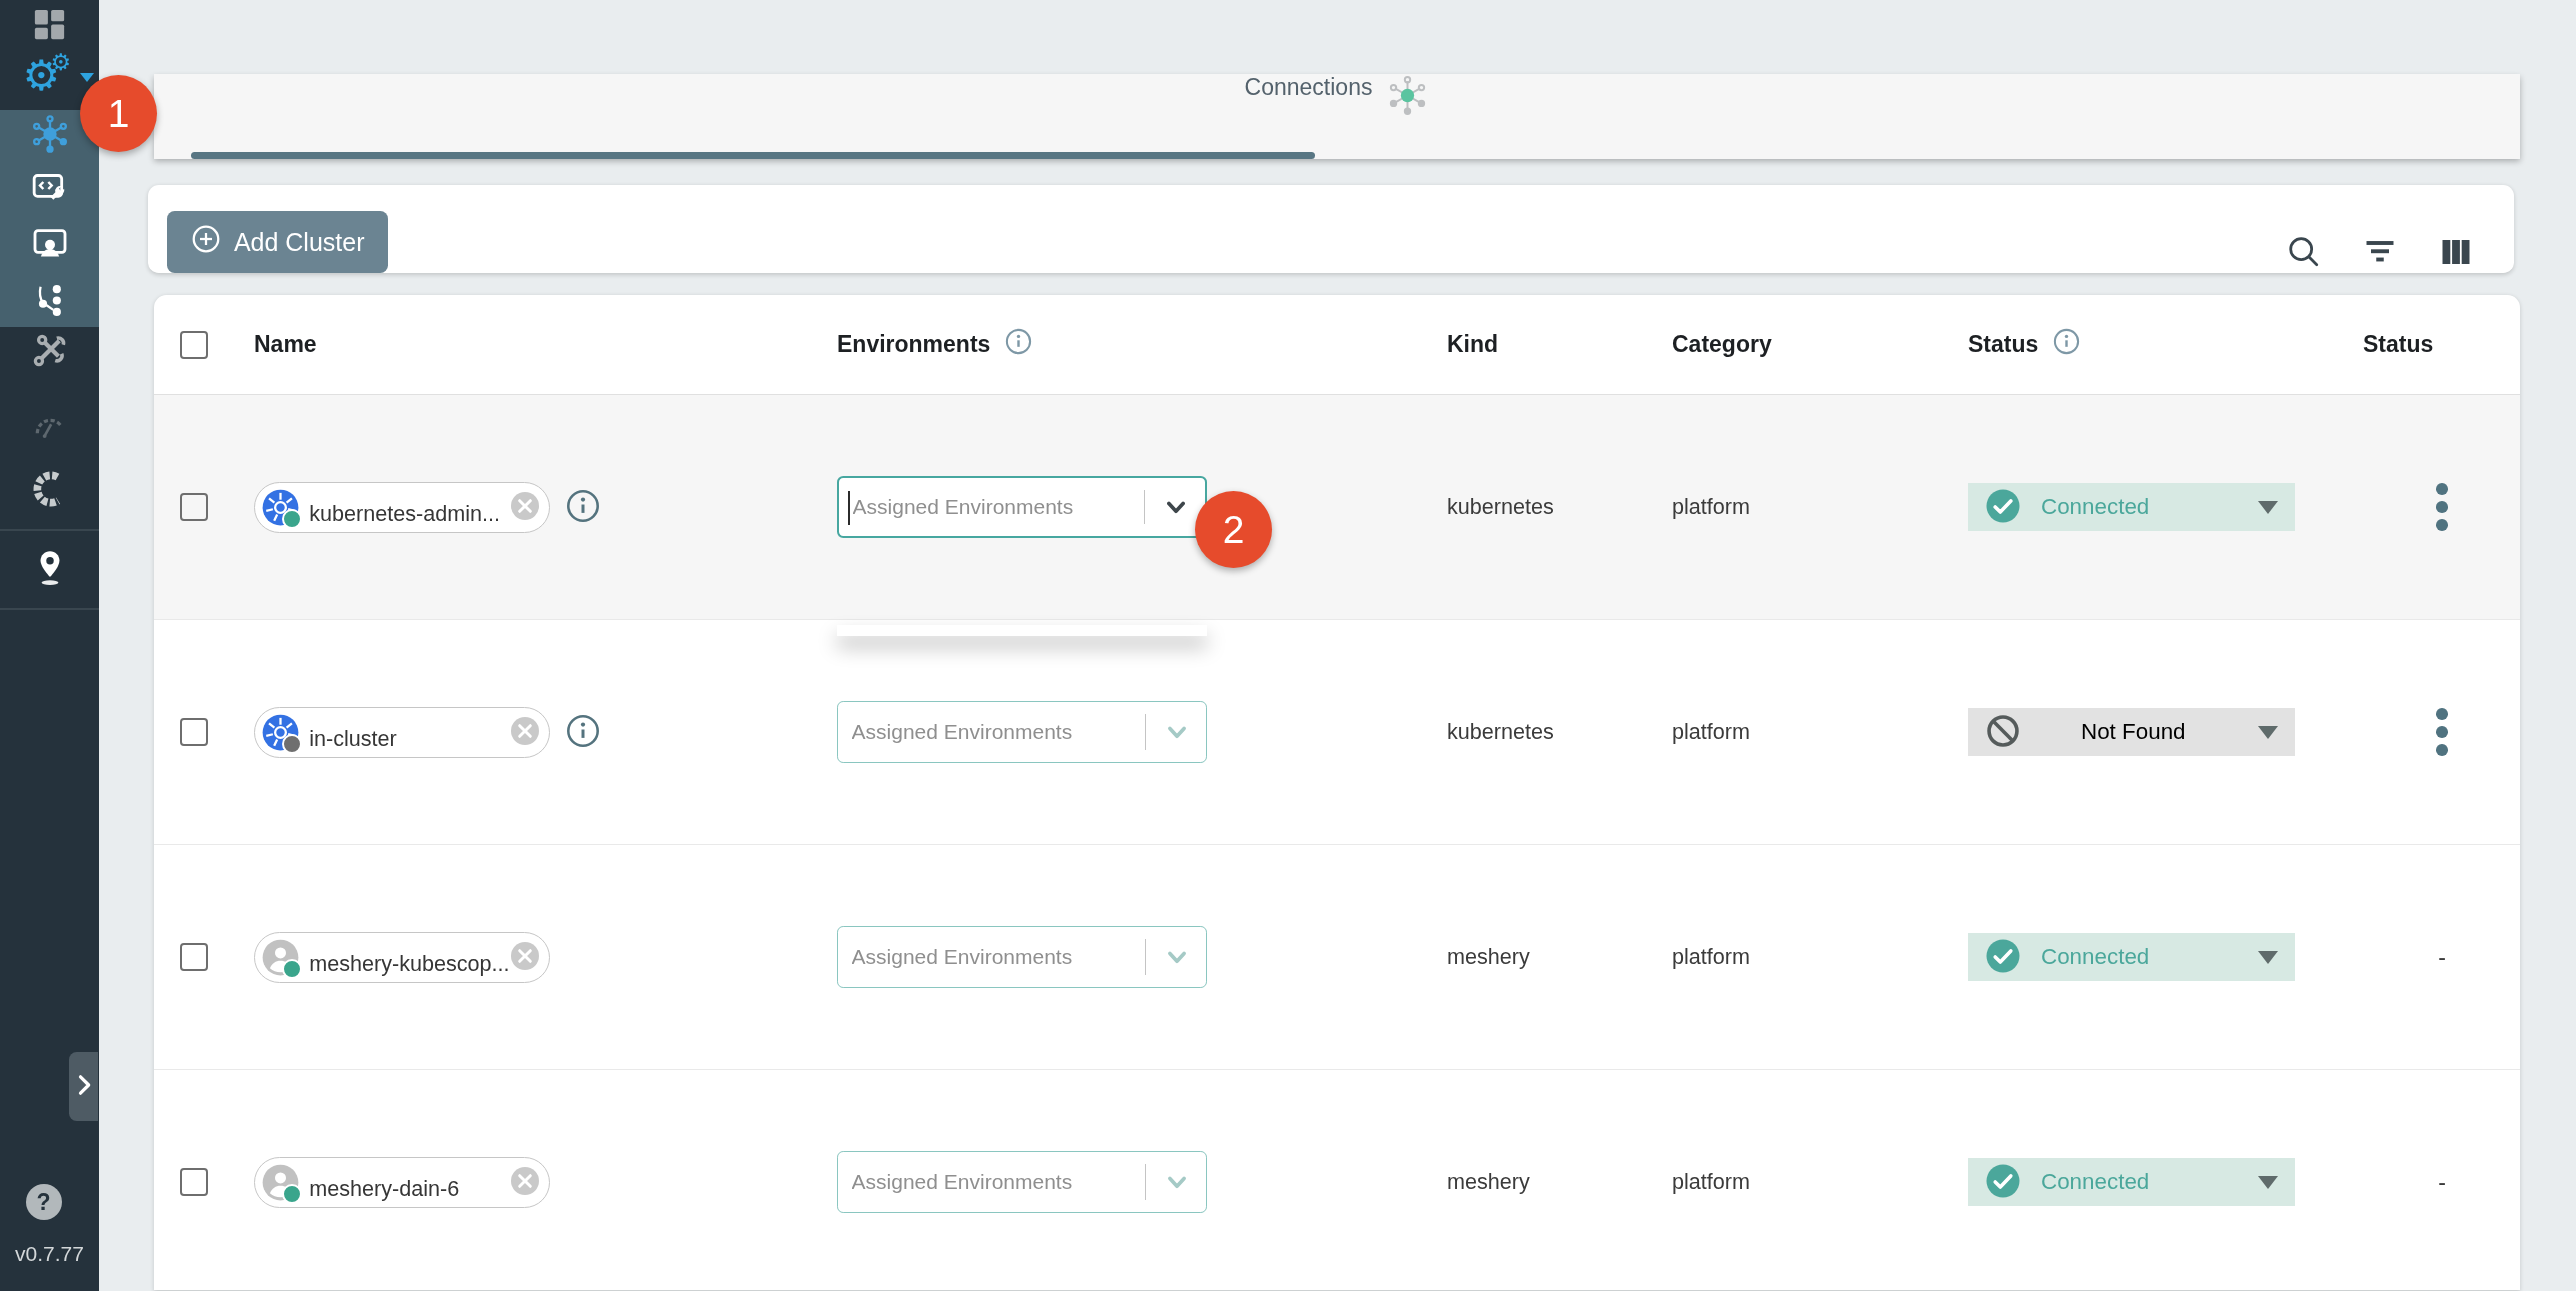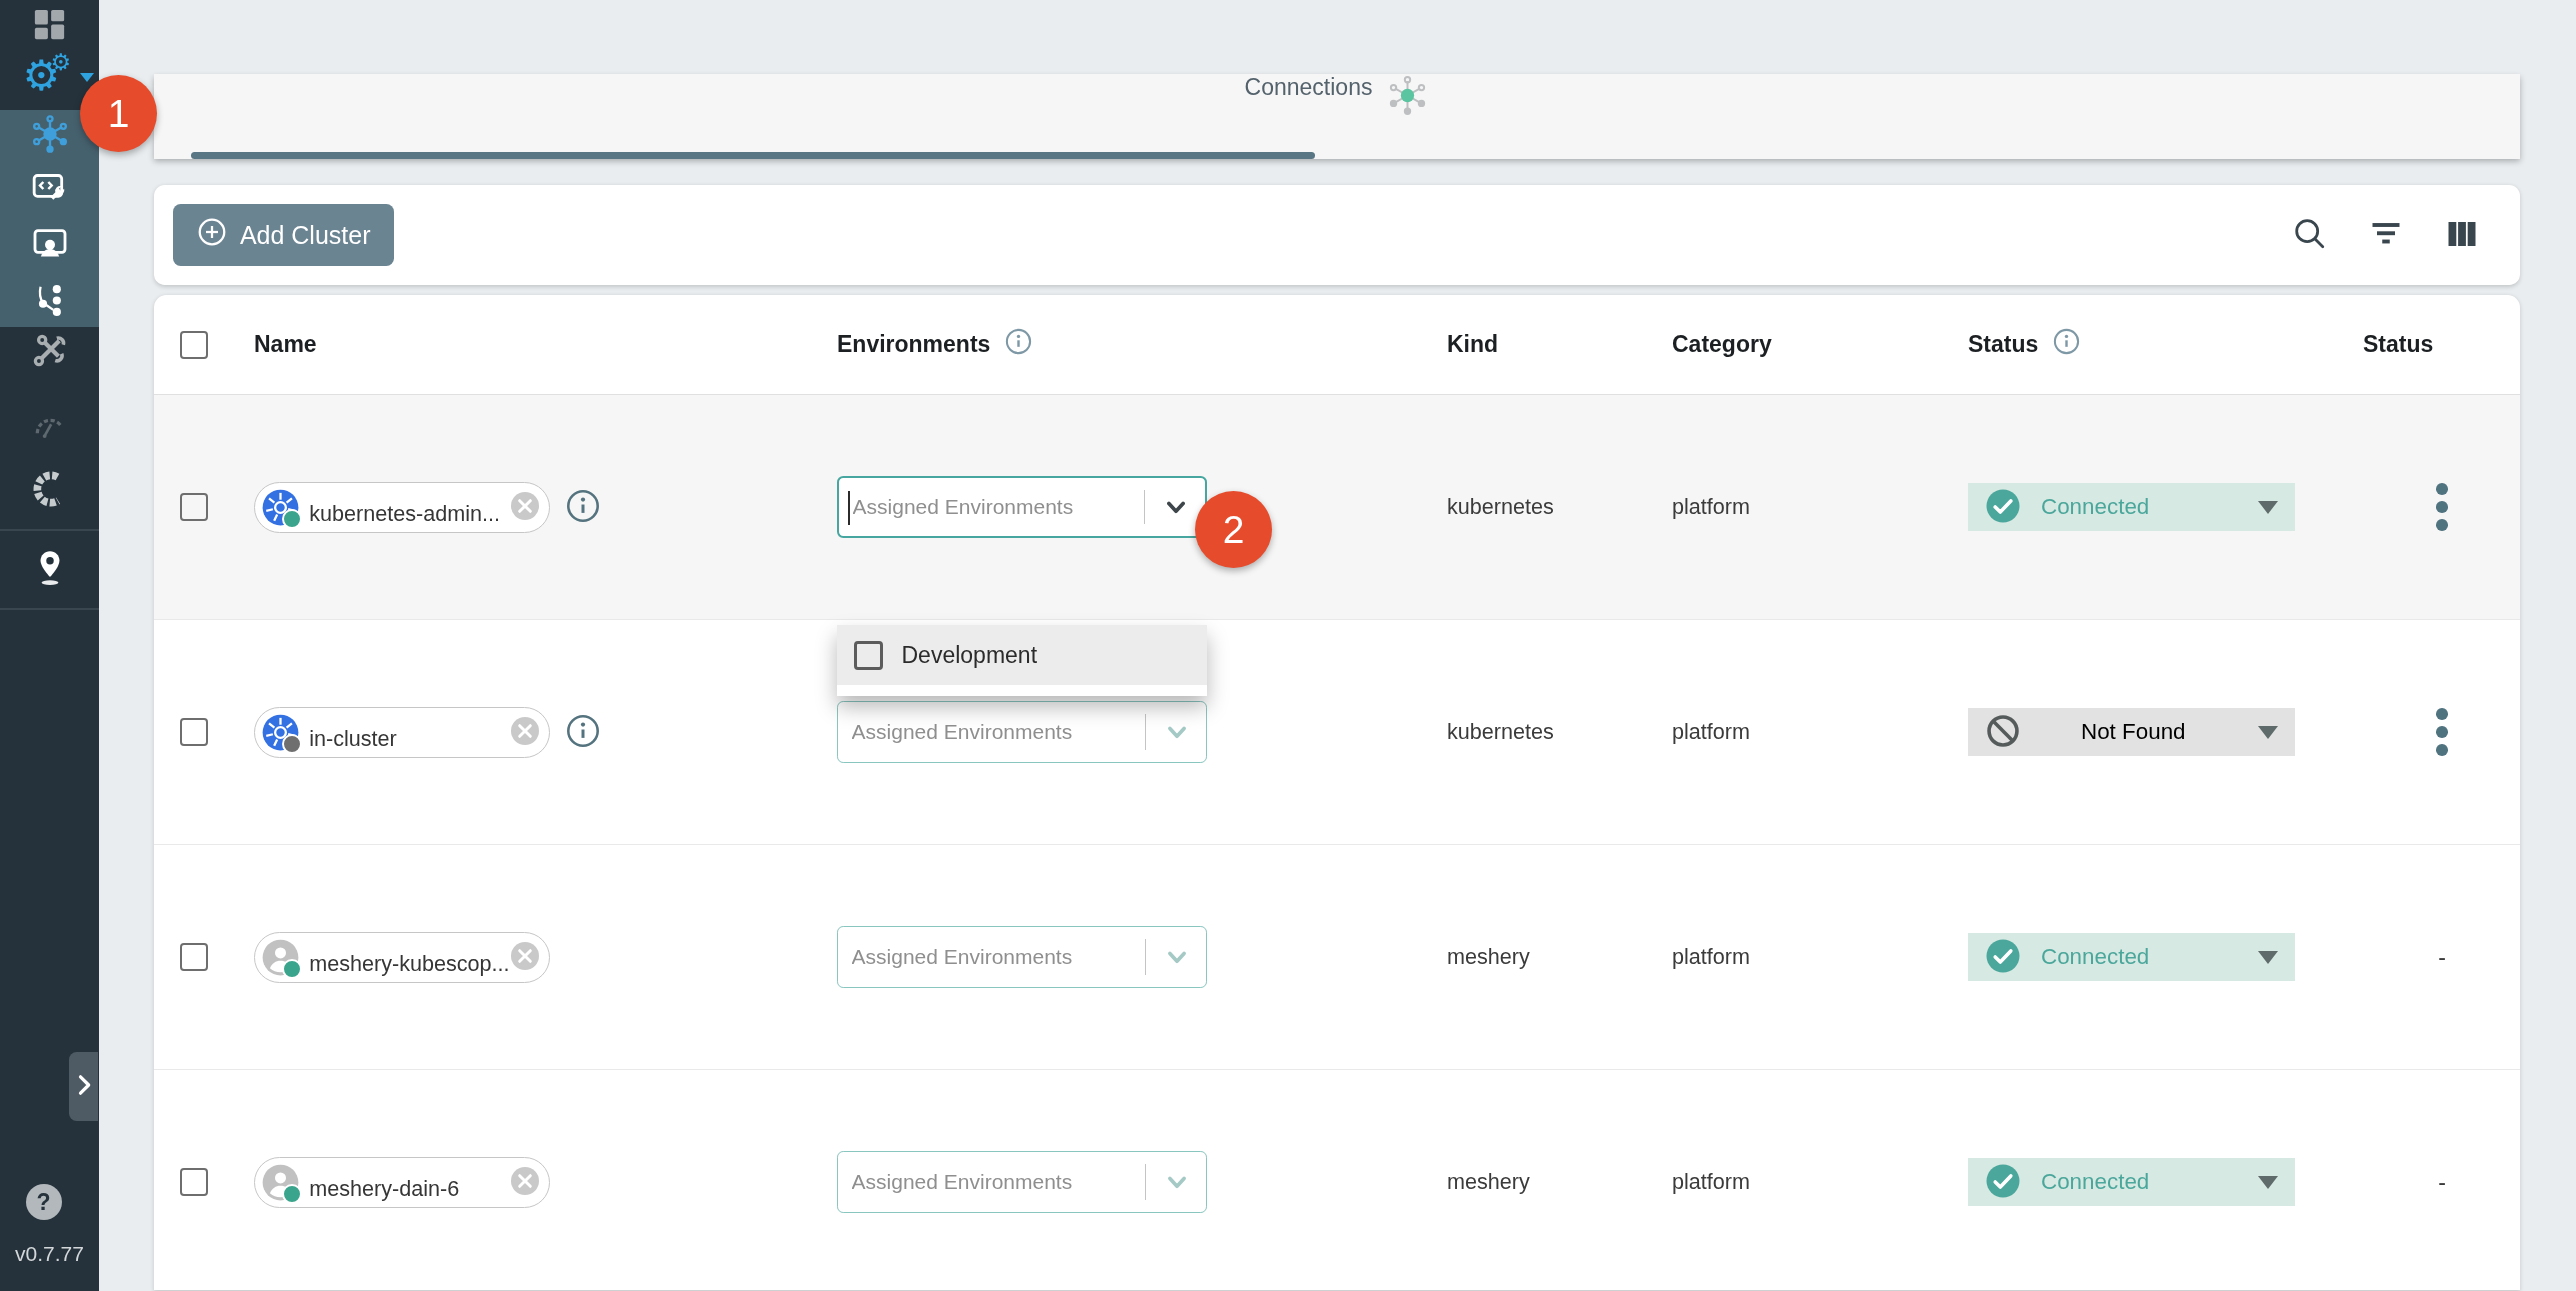--- a/index.html
+++ b/index.html
@@ -19,21 +19,21 @@
   .version{position:absolute;left:0;top:1242px;width:99px;text-align:center;color:#D3D7D9;font-size:21px;}
 
   
   .tabcard{position:absolute;left:154px;top:74px;width:2366px;height:85px;background:#F6F6F6;box-shadow:0 3.1px 6.2px rgba(0,0,0,.28);display:flex;z-index:2;}
   .tab{flex:1;display:flex;align-items:flex-start;justify-content:center;gap:14px;font-size:23px;}
   .tab-conn{color:#54626C;}
   .tab-sync{color:#6E7274;}
   .tab-indicator{position:absolute;left:37px;bottom:0;width:1124px;height:7px;border-radius:3.9px;background:#587683;}
 
   
-  .toolbar{position:absolute;left:154px;top:185px;width:2366px;height:100px;background:#fff;border-radius:10.8px;box-shadow:0 1.5px 4.6px rgba(0,0,0,.16);display:flex;align-items:center;z-index:2;}
+  .toolbar{position:absolute;left:148px;top:185px;width:2366px;height:88px;background:#fff;border-radius:10.8px;box-shadow:0 1.5px 4.6px rgba(0,0,0,.16);display:flex;align-items:flex-end;z-index:2;}
   .add-btn{margin-left:18.5px;height:62px;padding:0 23px;background:#6B8492;color:#fff;font-size:25px;border:none;border-radius:7.7px;display:flex;align-items:center;gap:12.4px;cursor:pointer;font-family:inherit;}
   .toolbar-icons{margin-left:auto;margin-right:40px;display:flex;gap:40px;align-items:center;}
 
   
   .tablecard{position:absolute;left:154px;top:295px;width:2366px;height:995px;background:#fff;border-radius:12.4px 12.4px 0 0;box-shadow:0 1.5px 4.6px rgba(0,0,0,.16);z-index:1;}
   .tgrid{display:grid;grid-template-columns:100px 583px 610px 225px 296px 395px 158px;align-items:center;}
   .thead{height:99px;border-bottom:1.5px solid #E0E0E0;font-weight:bold;font-size:23px;color:#1D2023;}
   .hcell{display:flex;align-items:center;gap:14px;}
   .trow{height:224px;border-bottom:0.8px solid #E9E9E9;position:relative;}
   .trow.hovered{background:#F6F6F6;}
@@ -370,24 +370,20 @@
           <span class="text-caret"></span>
           <input readonly="" placeholder="Assigned Environments" style="">
           <span class="sel-divider"></span>
           <span class="sel-chev">
             <svg width="34" height="34" viewBox="0 0 24 24" fill="none">
                 <path d="M7 9.5l5 5.5 5-5.5" stroke="#3E464B" stroke-width="2.6" stroke-linecap="round" stroke-linejoin="round"></path>
               </svg>
           </span>
         </div>
         <div class="menu">
-          <div class="menu-item">
-            <div class="checkbox"></div>
-            <span>Development</span>
-          </div>
           <div class="menu-strip"></div>
         </div>
       </div>
       <div class="cell-kind">kubernetes</div>
       <div class="cell-category">platform</div>
       <div class="cell-status">
         <div class="status-chip status-connected">
           <span>
             <svg width="36" height="36" viewBox="0 0 24 24">
                 <circle cx="12" cy="12" r="11" fill="#4BA79B"></circle>

